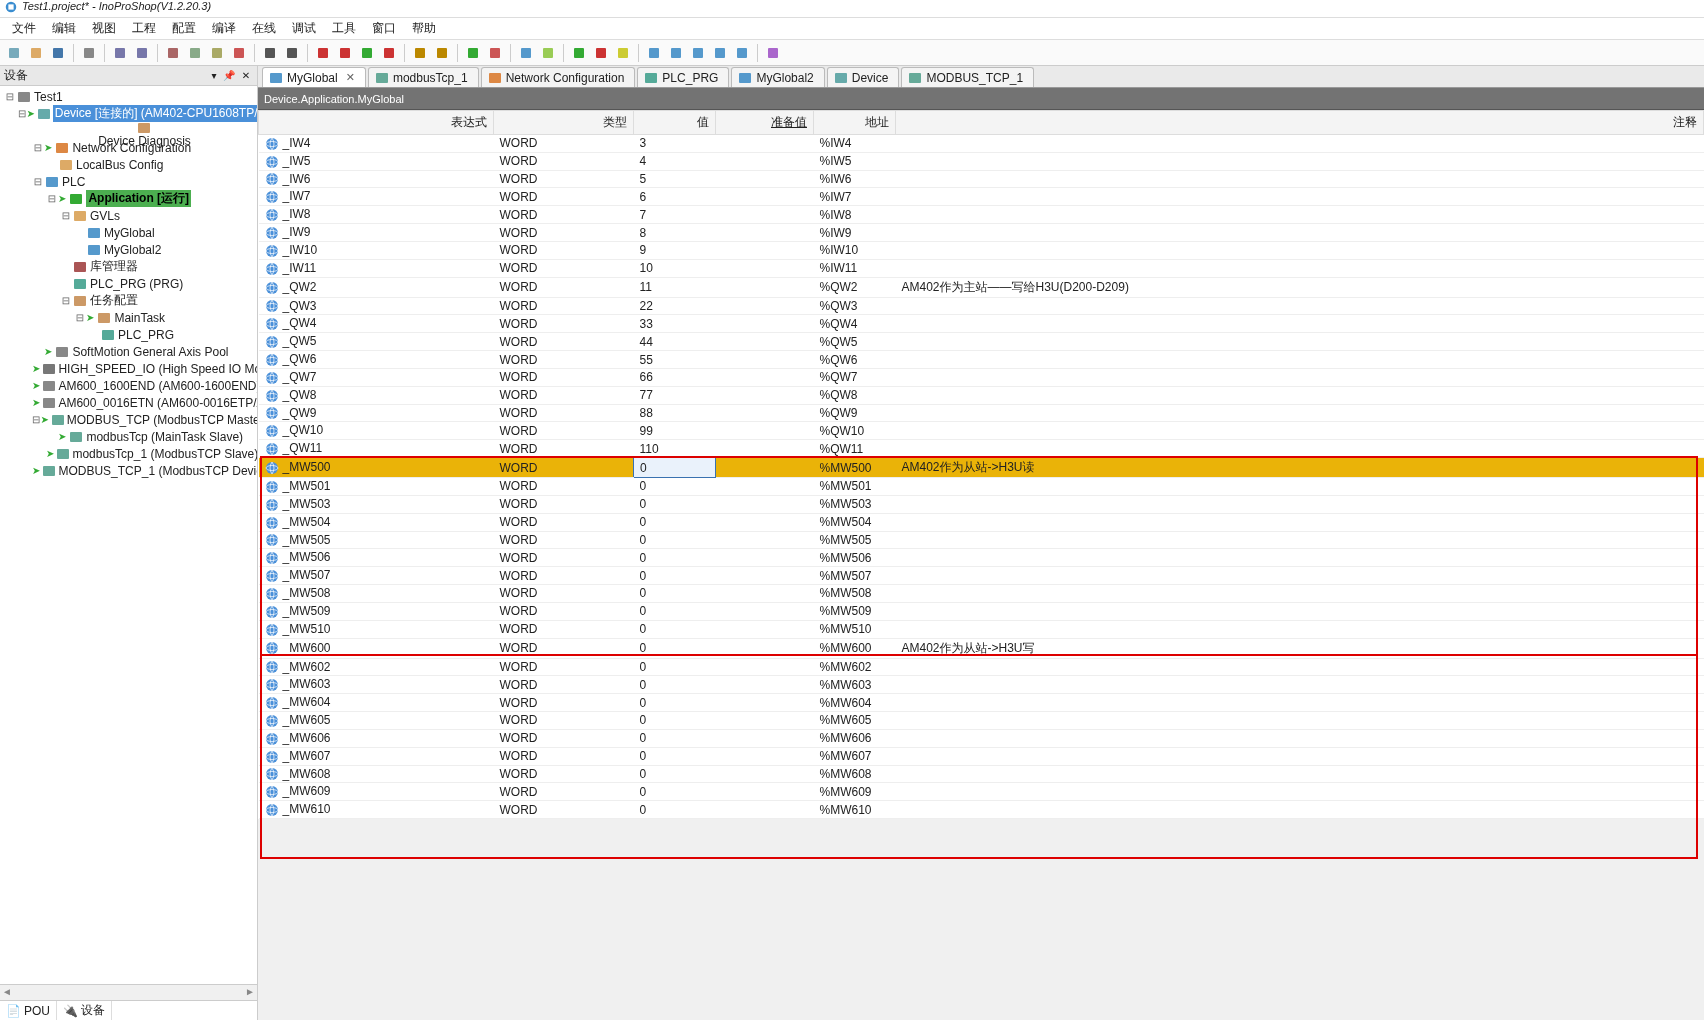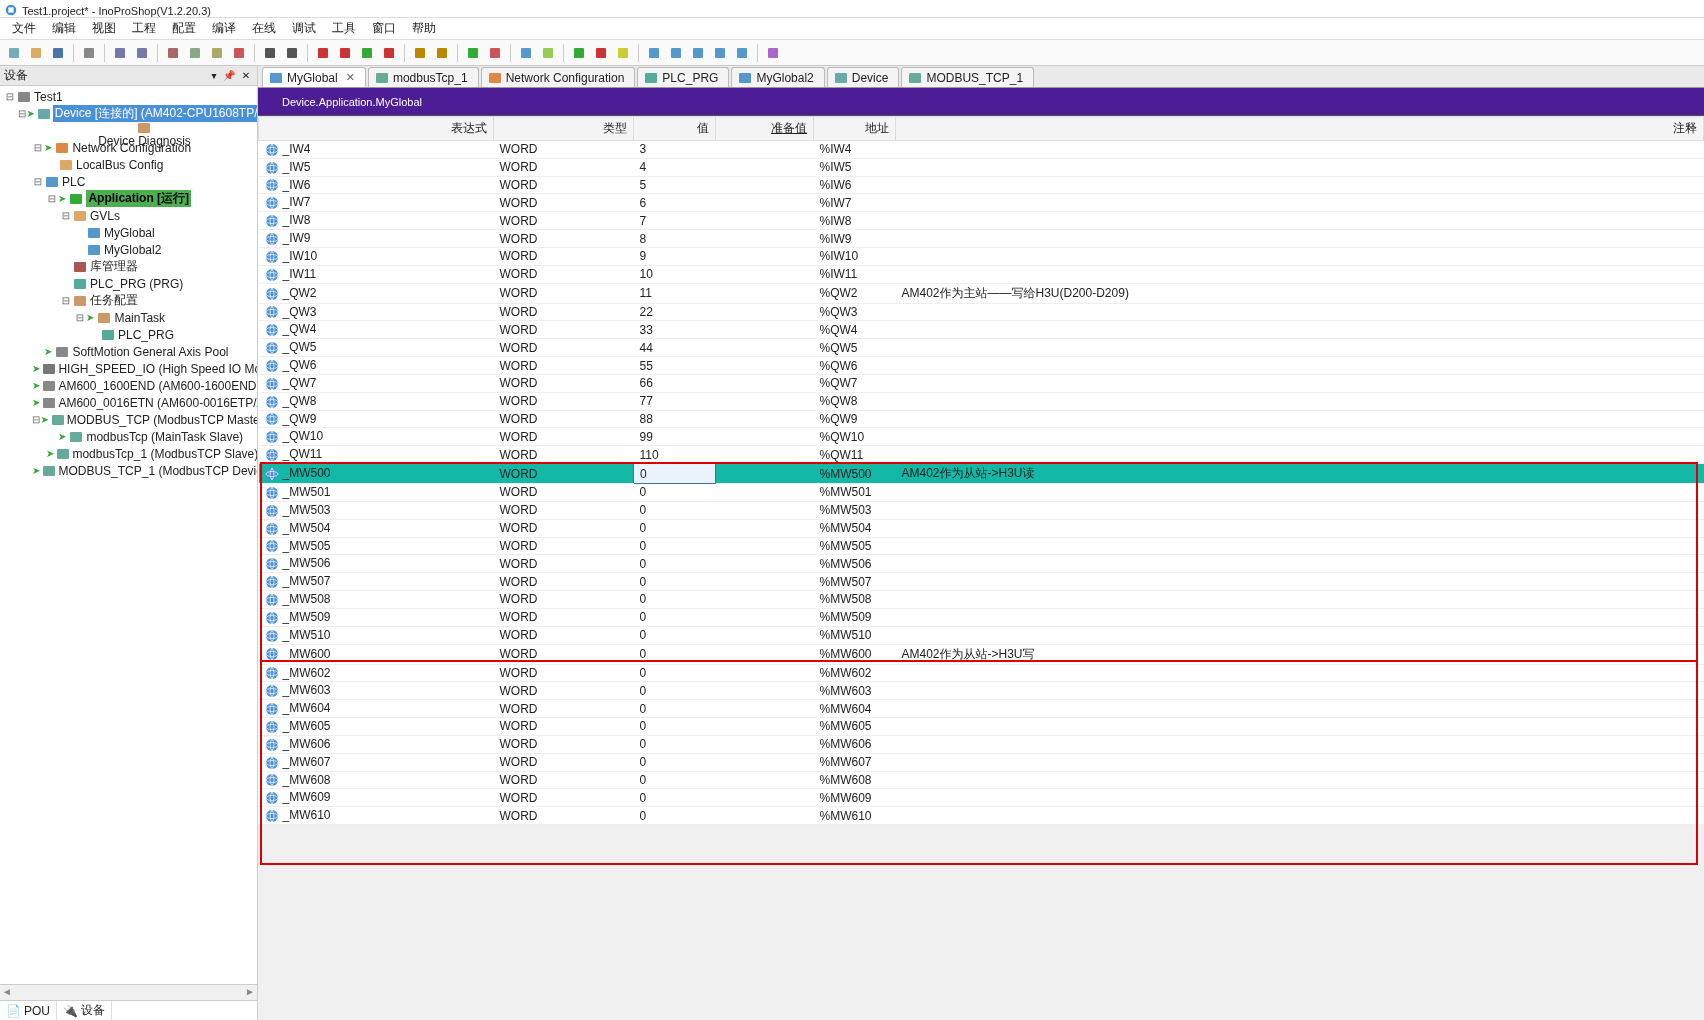--- a/index.html
+++ b/index.html
@@ -1,19 +1,19 @@
 <!DOCTYPE html>
 <html><head>
 <meta charset="utf-8">
 <style>
   * { box-sizing: border-box; margin: 0; padding: 0; font-family: "Microsoft YaHei", "Segoe UI", Tahoma, sans-serif; }
   body { width: 1704px; height: 1020px; overflow: hidden; background: #f0f0f0; font-size: 12px; color: #222; }
 
   
-  .titlebar { height: 18px; display: flex; align-items: flex-end; padding-left: 4px; background: #fff; border-bottom: 1px solid #ddd; }
+  .titlebar { height: 18px; display: flex; align-items: flex-start; padding-left: 4px; background: #fff; border-bottom: 1px solid #ddd; font-style: italic; }
   .titlebar .app-icon { width: 14px; height: 14px; margin-right: 4px; }
   .titlebar .app-icon svg { width: 14px; height: 14px; }
   .titlebar .title-text { font-size: 11px; }
 
   
   .menubar { height: 22px; display: flex; align-items: center; padding-left: 4px; background: #fff; border-bottom: 1px solid #ddd; }
   .menubar .menu-item { padding: 2px 8px; font-size: 12px; cursor: pointer; }
 
   
   .toolbar { height: 26px; display: flex; align-items: center; padding-left: 4px; background: #fafafa; border-bottom: 1px solid #ccc; gap: 2px; }
@@ -46,27 +46,27 @@
   .btab { display: flex; align-items: center; padding: 0 6px; height: 100%; border-right: 1px solid #ddd; cursor: pointer; gap: 3px; }
 
   
   .rightpanel { flex: 1; display: flex; flex-direction: column; }
 
   .tabbar { height: 22px; background: #eaeaea; display: flex; align-items: flex-end; padding-left: 4px; gap: 0; border-bottom: 1px solid #999; }
   .tab { display: flex; align-items: center; height: 20px; padding: 0 10px 0 6px; background: #f4f4f4; border: 1px solid #bbb; border-bottom: none; margin-right: 2px; cursor: pointer; gap: 4px; border-radius: 3px 3px 0 0; }
   .tab.active { background: #fff; }
   .tab .close { font-size: 11px; color: #666; margin-left: 4px; }
 
-  .subheader { height: 28px; background: #4c1d95; color: #fff; font-size: 11px; display: flex; align-items: center; padding-left: 24px; border-bottom: 1px solid #555; }
+  .subheader { height: 22px; background: #737373; color: #fff; font-size: 11px; display: flex; align-items: center; padding-left: 6px; border-bottom: 1px solid #555; }
 
   .grid-wrap { flex: 1; overflow: auto; position: relative; }
   table.vartable { width: 100%; border-collapse: collapse; background: #fff; }
   table.vartable th { text-align: right; font-weight: normal; background: #f4f4f4; border: 1px solid #ddd; padding: 3px 6px; position: sticky; top: 0; font-size: 12px; }
   table.vartable td { border-bottom: 1px solid #eee; padding: 1px 6px; font-size: 12px; height: 17px; }
-  table.vartable tr.selected td { background: #14b8a6; }
+  table.vartable tr.selected td { background: #eab308; }
   table.vartable td.valcell.sel { border: 1px solid #3a72b0; background: #eaf2fb; }
   .row-icon { display:inline-block; width:14px; height:14px; vertical-align:middle; margin-right:4px; }
 
   .col-expr { width: 235px; }
   .col-type { width: 140px; }
   .col-val  { width: 82px; }
   .col-prep { width: 98px; text-decoration: underline; }
   .col-addr { width: 82px; margin-left: 8px; }
 
   .redbox { position: absolute; border: 2px solid #dd0000; pointer-events: none; }

